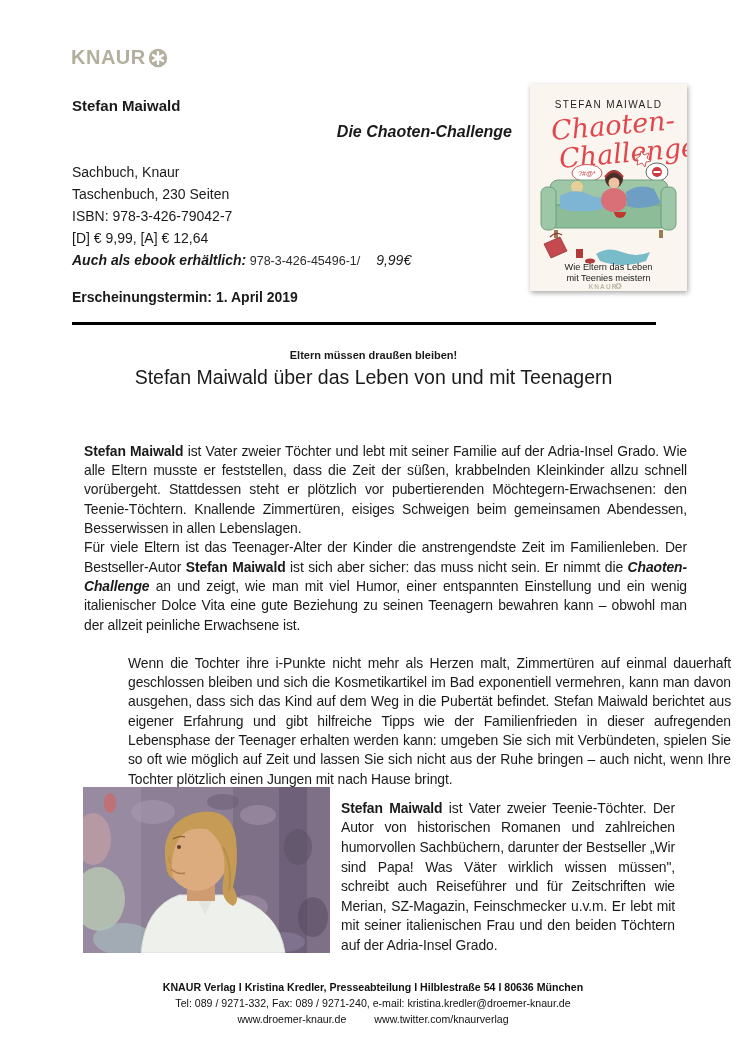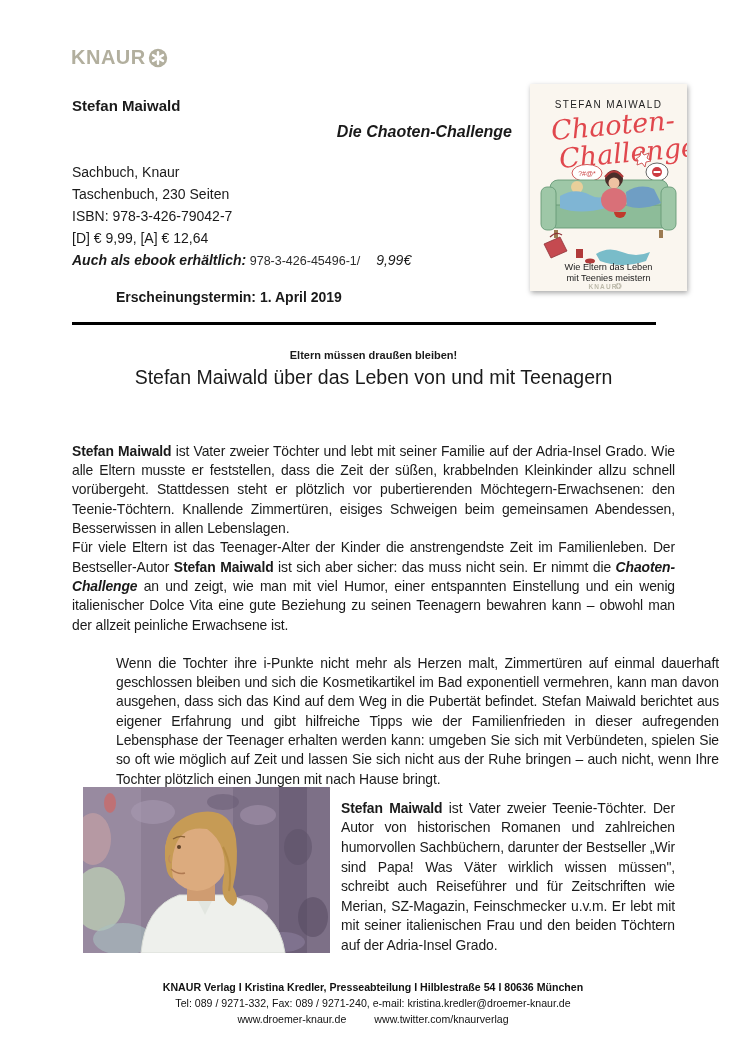--- a/index.html
+++ b/index.html
@@ -13,33 +13,33 @@
   .logo-text { font-size:20px; font-weight:bold; letter-spacing:0.5px; color:#b2af9e; }
   .logo-star { width:20px; height:20px; display:block; }
   
   .book-info { position:absolute; left:72px; top:97px; width:440px; }
   .bi-author { font-size:15px; font-weight:bold; margin:0 0 9px 0; }
   .bi-title  { font-size:16px; font-weight:bold; font-style:italic; margin:0 0 20px 0;text-align:right; }
   .bi-line   { font-size:14px; line-height:22px; }
   .bi-ebook-label { font-size:14px; font-weight:bold; font-style:italic; }
   .bi-ebook-isbn  { font-size:12.5px; color:#2c2c2c; }
   .bi-ebook-price { font-size:14px; font-style:italic;padding-left:12px; }
-  .bi-release { font-size:14px; font-weight:bold; margin-top:17px;margin-left:44px; }
+  .bi-release { font-size:14px; font-weight:bold; margin-top:17px; }
   
   .cover { position:absolute; left:530px; top:84px; width:157px; height:207px;
            box-shadow:1px 2px 5px rgba(0,0,0,0.35); }
   .cover svg { display:block; }
   
   .divider { position:absolute; left:72px; top:322px; width:584px; height:2.5px; background:#000; }
   
   .headlines { position:absolute; left:72px; top:349px; width:603px; text-align:center; }
   .hl-title { font-size:11px; font-weight:bold; margin:0 0 5px 0; }
   .hl-sub   { font-size:19.5px; font-weight:normal; margin:0; }
   
-  .bodytext { position:absolute; left:72px; width:603px; font-size:13.9px;
+  .bodytext { position:absolute; left:84px; width:603px; font-size:13.9px;
               line-height:19.3px; text-align:justify; letter-spacing:-0.1px; }
   .para1 { top:428px; }
   .para2 { top:640px;margin-left:44px; }
   
   .author-photo { position:absolute; left:83px; top:787px; width:247px; height:166px; }
   .author-bio   { position:absolute; left:341px; top:785px; width:334px; font-size:13.9px;
                   line-height:19.6px; text-align:justify; letter-spacing:-0.1px; }
   
   .footer { position:absolute; left:0; top:979px; width:746px; text-align:center;
             font-size:10.6px; line-height:16px; color:#111; }

